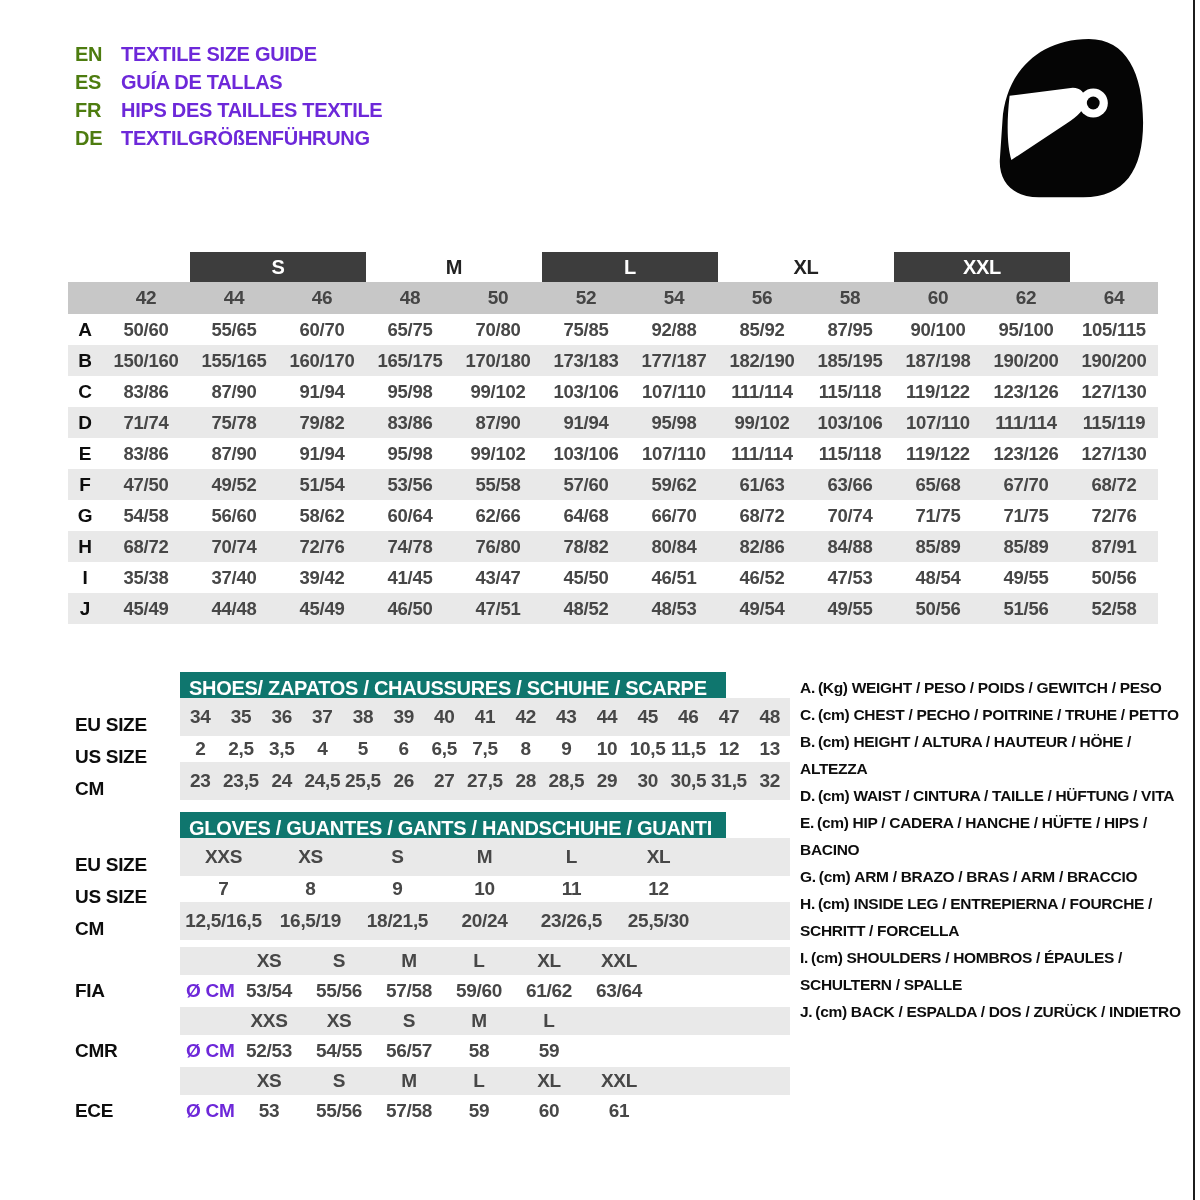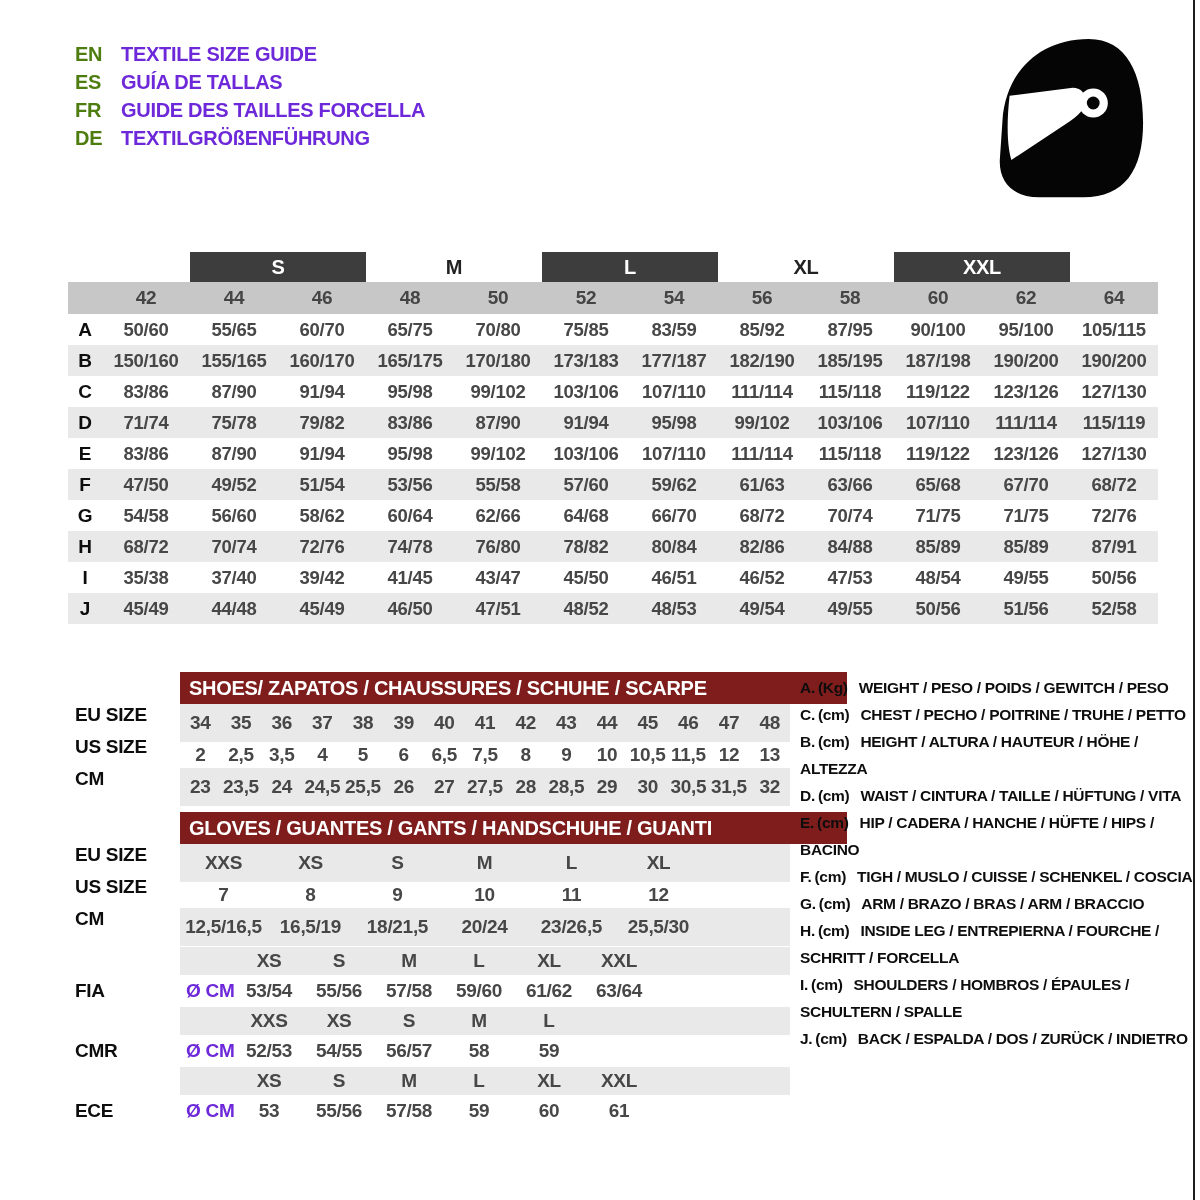--- a/index.html
+++ b/index.html
@@ -28,23 +28,23 @@
   .numrow{display:grid;grid-template-columns:repeat(12,1fr);padding-left:34px;background:#c7c7c7;height:32px;align-items:center}
   .numcell{text-align:center;font-size:19px;color:#454545}
   .trow{display:flex;align-items:center;height:31px;font-size:18.5px}
   .trow:nth-child(even){background:#e9e9e9}
   .tlabel{width:34px;text-align:center;color:#0d0d0d;font-size:19px}
   .tvals{flex:1;display:grid;grid-template-columns:repeat(12,1fr)}
   .tcell{text-align:center;color:#474747;white-space:nowrap}
 
   
   .lower{position:absolute;left:68px;top:672px;width:722px}
-  .sec-title{margin-left:112px;width:667px;height:32px;background:#7f1d1d;color:#fff;
+  .sec-title{margin-left:112px;width:546px;height:32px;background:#0f766e;color:#fff;
              font-size:20px;display:flex;align-items:center;padding-left:9px;white-space:nowrap}
-  .srow{display:flex;align-items:flex-start;height:32px}
+  .srow{display:flex;align-items:flex-end;height:32px}
   .slabel{width:112px;padding-left:7px;font-size:19px;color:#0d0d0d}
   .sbar{width:610px;height:38px;display:grid;align-items:center}
   .shoes-bar{grid-template-columns:repeat(15,1fr)}
   .gloves-bar{grid-template-columns:repeat(6,87px) 1fr}
   .rows-alt .srow:nth-child(odd) .sbar{background:#e9e9e9}
   .scell{text-align:center;font-size:19px;color:#474747;white-space:nowrap}
   .gap16{height:12px}
   .gap8{height:6px}
 
   
@@ -53,41 +53,41 @@
   .h-bar{width:610px;height:28px;display:flex;align-items:center}
   .h-bar.shaded{background:#e9e9e9}
   .h-unit{width:54px;padding-left:6px;font-size:19px;color:#6d28d9;white-space:nowrap}
   .h-grid{display:grid;grid-template-columns:repeat(6,70px);flex:0 0 auto}
   .h-cell{text-align:center;font-size:19px;color:#474747;white-space:nowrap}
 
   
   .legend{position:absolute;left:800px;top:674px;width:398px;font-size:15.5px;line-height:27px;color:#0d0d0d}
   .legend-item span{white-space:normal}
   .legend-key{margin-right:3px}
-  .legend-unit{margin-right:11px}
+  .legend-unit{margin-right:4px}
 
   
   .edge-line{position:absolute;left:1193px;top:0;width:2px;height:1200px;background:#1c1c1c}
 </style>
 </head>
 <body>
 
 <div class="lang-block">
 
 <div class="lang-row">
     <span class="lang-code">EN</span>
     <span class="lang-title">TEXTILE SIZE GUIDE</span>
   </div>
     <div class="lang-row">
     <span class="lang-code">ES</span>
     <span class="lang-title">GUÍA DE TALLAS</span>
   </div>
     <div class="lang-row">
     <span class="lang-code">FR</span>
-    <span class="lang-title">GUIDE DES TAILLES FORCELLA</span>
+    <span class="lang-title">HIPS DES TAILLES TEXTILE</span>
   </div>
     <div class="lang-row">
     <span class="lang-code">DE</span>
     <span class="lang-title">TEXTILGRÖßENFÜHRUNG</span>
   </div>
   </div>
 
 <div class="helmet-logo">
   <svg viewBox="0 0 100 100" width="178" height="182" aria-hidden="true">
     <path d="M60,5 C31,5 13,25 11.5,51 L10,73 C9.5,86 18,94 32,94 L57,94 C80,94 90.5,79 90.5,52 C90.5,24 81,5 60,5 Z" fill="#050505"></path>
@@ -126,21 +126,21 @@
   <div class="trow">
       <div class="tlabel">A</div>
       <div class="tvals">
 
       <div class="tcell">50/60</div>
           <div class="tcell">55/65</div>
           <div class="tcell">60/70</div>
           <div class="tcell">65/75</div>
           <div class="tcell">70/80</div>
           <div class="tcell">75/85</div>
-          <div class="tcell">83/59</div>
+          <div class="tcell">92/88</div>
           <div class="tcell">85/92</div>
           <div class="tcell">87/95</div>
           <div class="tcell">90/100</div>
           <div class="tcell">95/100</div>
           <div class="tcell">105/115</div>
         </div>
     </div>
       <div class="trow">
       <div class="tlabel">B</div>
       <div class="tvals">
@@ -532,23 +532,20 @@
     <div class="legend-item">
     <span class="legend-key">B.</span><span class="legend-unit">(cm)</span><span class="legend-text">HEIGHT / ALTURA / HAUTEUR / HÖHE / ALTEZZA</span>
   </div>
     <div class="legend-item">
     <span class="legend-key">D.</span><span class="legend-unit">(cm)</span><span class="legend-text">WAIST / CINTURA / TAILLE / HÜFTUNG / VITA</span>
   </div>
     <div class="legend-item">
     <span class="legend-key">E.</span><span class="legend-unit">(cm)</span><span class="legend-text">HIP / CADERA / HANCHE / HÜFTE / HIPS / BACINO</span>
   </div>
     <div class="legend-item">
-    <span class="legend-key">F.</span><span class="legend-unit">(cm)</span><span class="legend-text">TIGH / MUSLO / CUISSE / SCHENKEL / COSCIA</span>
-  </div>
-    <div class="legend-item">
     <span class="legend-key">G.</span><span class="legend-unit">(cm)</span><span class="legend-text">ARM / BRAZO / BRAS / ARM / BRACCIO</span>
   </div>
     <div class="legend-item">
     <span class="legend-key">H.</span><span class="legend-unit">(cm)</span><span class="legend-text">INSIDE LEG / ENTREPIERNA / FOURCHE / SCHRITT / FORCELLA</span>
   </div>
     <div class="legend-item">
     <span class="legend-key">I.</span><span class="legend-unit">(cm)</span><span class="legend-text">SHOULDERS / HOMBROS / ÉPAULES / SCHULTERN / SPALLE</span>
   </div>
     <div class="legend-item">
     <span class="legend-key">J.</span><span class="legend-unit">(cm)</span><span class="legend-text">BACK / ESPALDA / DOS / ZURÜCK / INDIETRO</span>

